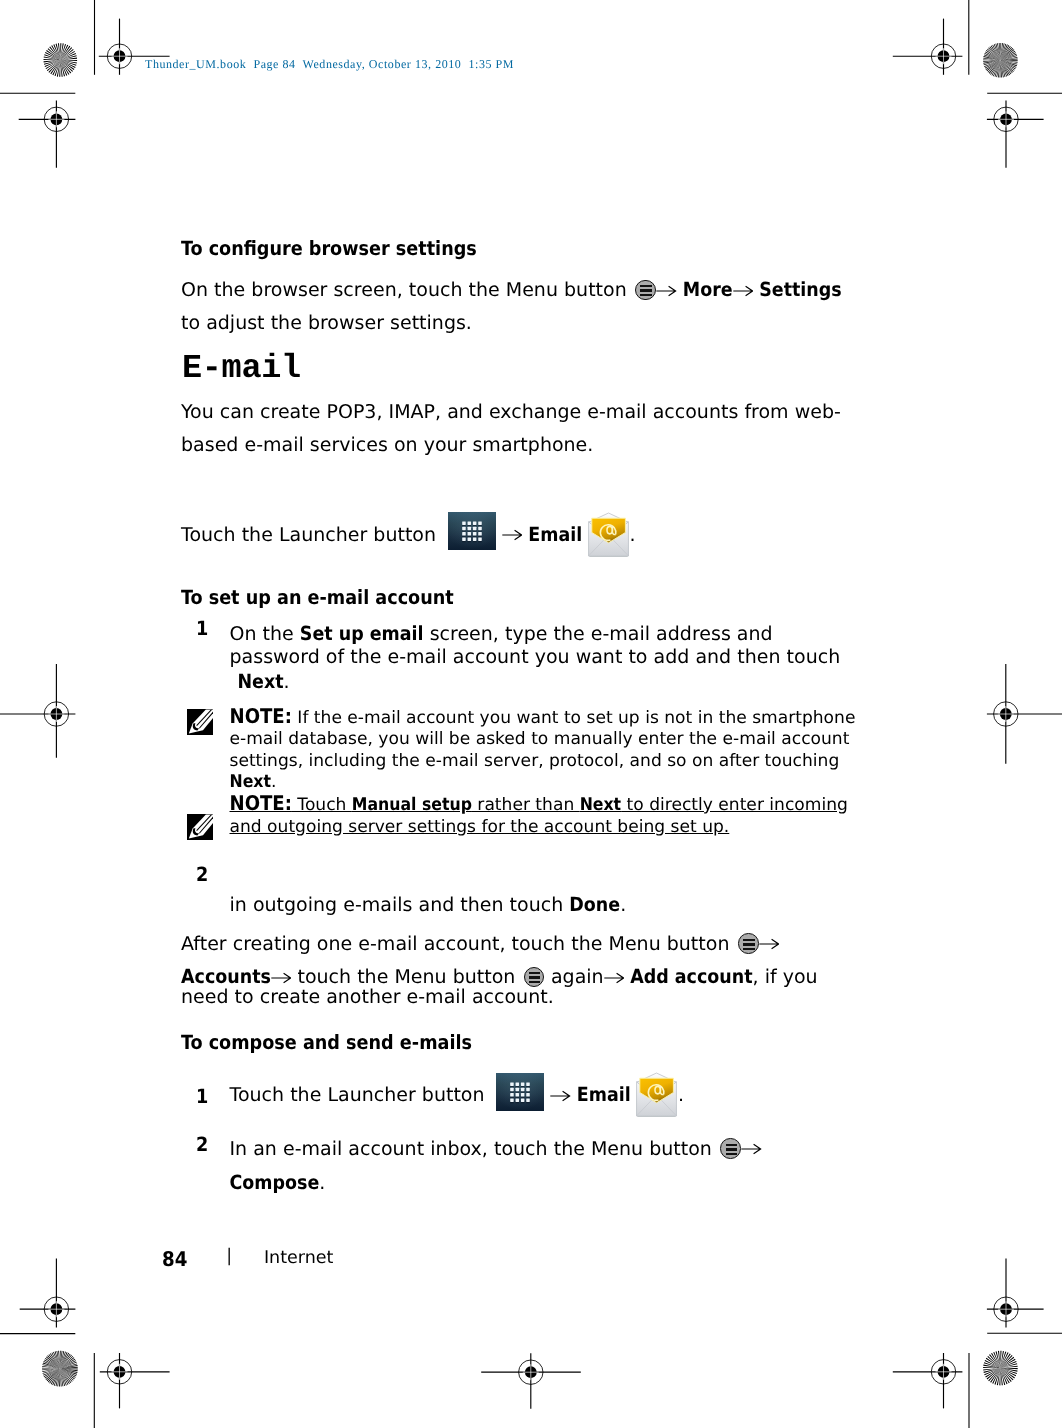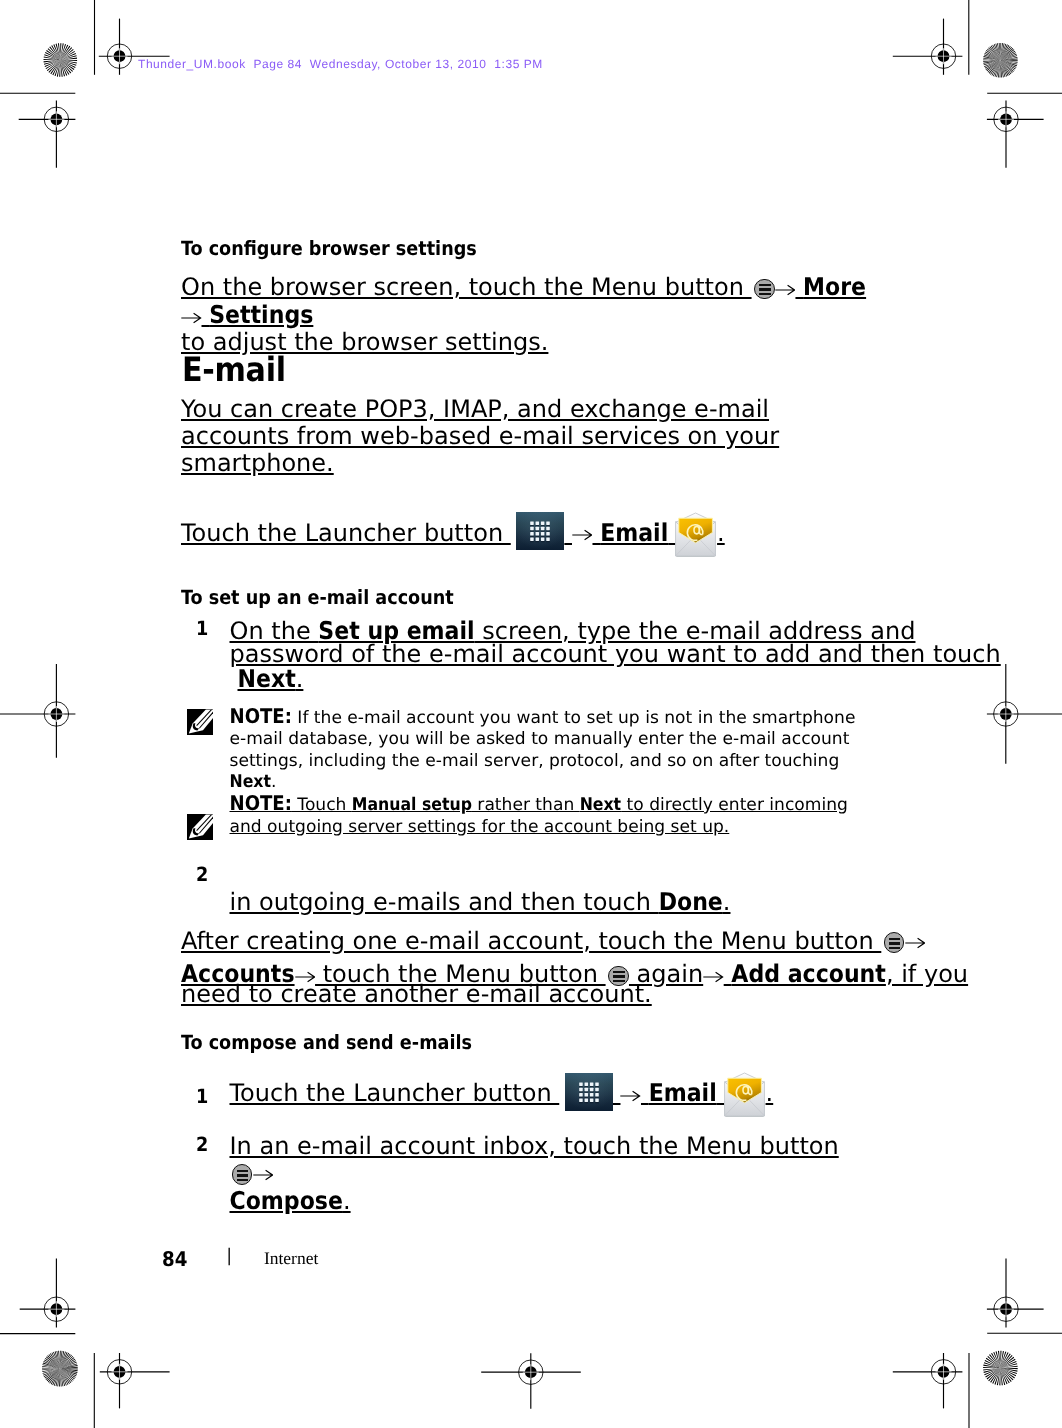--- a/index.html
+++ b/index.html
@@ -5,30 +5,30 @@
   html,body{margin:0;padding:0;background:#ffffff;}
   body{width:1062px;height:1428px;position:relative;overflow:hidden;
        font-family:"DejaVu Sans", sans-serif; color:#000;
        -webkit-font-smoothing:antialiased;text-rendering:geometricPrecision;}
   .page{position:absolute;left:0;top:0;width:1062px;height:1428px;background:#fff;overflow:hidden;
         transform:translateZ(0);will-change:transform;}
 
   svg.marks{position:absolute;left:0;top:0;width:1062px;height:1428px;}
 
   
-  .slug{position:absolute;left:138px;top:57px;
-        font-family:Liberation Sans, sans-serif;font-size:12px;letter-spacing:0.555px;
-        white-space:pre;color:#8b5cf6;line-height:15px;}
+  .slug{position:absolute;left:145px;top:57px;
+        font-family:Liberation Serif, serif;font-size:12px;letter-spacing:0.555px;
+        white-space:pre;color:#0369a1;line-height:15px;}
 
   
   .h-sub{position:absolute;font-size:19.6px;font-weight:bold;white-space:nowrap;
          font-family:"DejaVu Sans Condensed","DejaVu Sans",sans-serif;}
   .h-big{position:absolute;font-size:33.5px;letter-spacing:-0.3px;font-weight:bold;white-space:nowrap;
          font-family:"DejaVu Sans Condensed","DejaVu Sans",sans-serif;}
-  .para{position:absolute;font-size:24px;line-height:27px;letter-spacing:0.01px;text-decoration:underline;}
+  .para{position:absolute;font-size:19.0px;line-height:33px;letter-spacing:0.01px;}
   .note{position:absolute;font-size:17.1px;line-height:21.6px;}
   .note .lbl b{font-size:20.1px;}
   .num{position:absolute;font-size:19.6px;font-weight:bold;
        font-family:"DejaVu Sans Condensed","DejaVu Sans",sans-serif;}
   b{font-weight:bold;font-family:"DejaVu Sans Condensed","DejaVu Sans",sans-serif;font-size:1.022em;}
 
   .footer-num{position:absolute;font-size:20.3px;font-weight:bold;font-family:"DejaVu Sans Condensed","DejaVu Sans",sans-serif;}
   .footer-sep{position:absolute;font-size:17.5px;color:#111;}
   .footer-ch{position:absolute;font-size:17.5px;}
 
@@ -170,21 +170,21 @@
   <div class="h-sub" style="left:181px;top:236.5px;">To configure browser settings</div>
 
   <div class="para" style="left:181px;top:273px;width:700px;">
     <span>On the browser screen, touch the Menu button </span><span class="mi"><i></i><i></i><i></i></span><span class="arw"><svg viewBox="0 0 20.5 12" width="20.5" height="12" style="position:absolute;left:0;top:0">
   <path d="M0.3 6 L19.4 6 M12.6 1.3 L19.6 6 L12.6 10.7" fill="none" stroke="#000" stroke-width="1.2" stroke-linecap="butt"></path>
         </svg></span> <b>More</b><span class="arw"><svg viewBox="0 0 20.5 12" width="20.5" height="12" style="position:absolute;left:0;top:0">
   <path d="M0.3 6 L19.4 6 M12.6 1.3 L19.6 6 L12.6 10.7" fill="none" stroke="#000" stroke-width="1.2" stroke-linecap="butt"></path>
         </svg></span> <b>Settings</b><br><span>to adjust the browser settings.</span>
   </div>
 
-  <div class="h-big" style="left:182px;top:350.4px;">E-mail</div>
+  <div class="h-big" style="left:182px;top:350.4px;font-family:Liberation Mono, monospace;">E-mail</div>
 
   <div class="para" style="left:181px;top:395.8px;width:670px;">You can create POP3, IMAP, and exchange e-mail accounts from web-based e-mail services on your smartphone.</div>
 
 
   <div class="para" style="left:181px;top:511.5px;width:700px;white-space:nowrap;">
     <span>Touch the Launcher button </span><span class="li"><svg viewBox="0 0 48 38" width="48" height="38" style="position:absolute;left:0;top:0">
   <defs>
             <linearGradient id="lg0" x1="0" y1="0" x2="0" y2="1">
    <stop offset="0" stop-color="#34596e"></stop>
               <stop offset="0.30" stop-color="#264352"></stop>
@@ -393,21 +393,21 @@
 
   <div class="num" style="left:195.9px;top:1132.8px;">2</div>
   <div class="para" style="left:229.5px;top:1132.8px;width:625px;">
     <span>In an e-mail account inbox, touch the Menu button </span><span class="mi"><i></i><i></i><i></i></span><span class="arw"><svg viewBox="0 0 20.5 12" width="20.5" height="12" style="position:absolute;left:0;top:0">
   <path d="M0.3 6 L19.4 6 M12.6 1.3 L19.6 6 L12.6 10.7" fill="none" stroke="#000" stroke-width="1.2" stroke-linecap="butt"></path>
         </svg></span><br><b>Compose</b><span>.</span>
   </div>
 
   <div class="footer-num" style="left:162.1px;top:1246.6px;">84</div>
   <div class="footer-sep" style="left:226.3px;top:1245.5px;">|</div>
-  <div class="footer-ch" style="left:263.9px;top:1248.3px;font-family:Liberation Serif, serif;">Internet</div>
+  <div class="footer-ch" style="left:263.9px;top:1248.3px;">Internet</div>
 
 </div>
 
 <svg width="0" height="0" style="position:absolute" aria-hidden="true">
  <defs>
   <g id="noteglyph">
     <rect x="0" y="0" width="26" height="26" fill="#000"></rect>
     <path fill="#fff" d="M1.8 24.4 L5.6 14.4 L18.8 0.4 L26.4 0.4 L26.4 8.4 L15.9 21.2 Z"></path>
     <path fill="none" stroke="#000" stroke-width="1.0" d="M24.4 0.6 L9.6 16.5"></path>
     <path fill="none" stroke="#000" stroke-width="1.0" d="M26.3 2.9 L12.3 19.2"></path>

